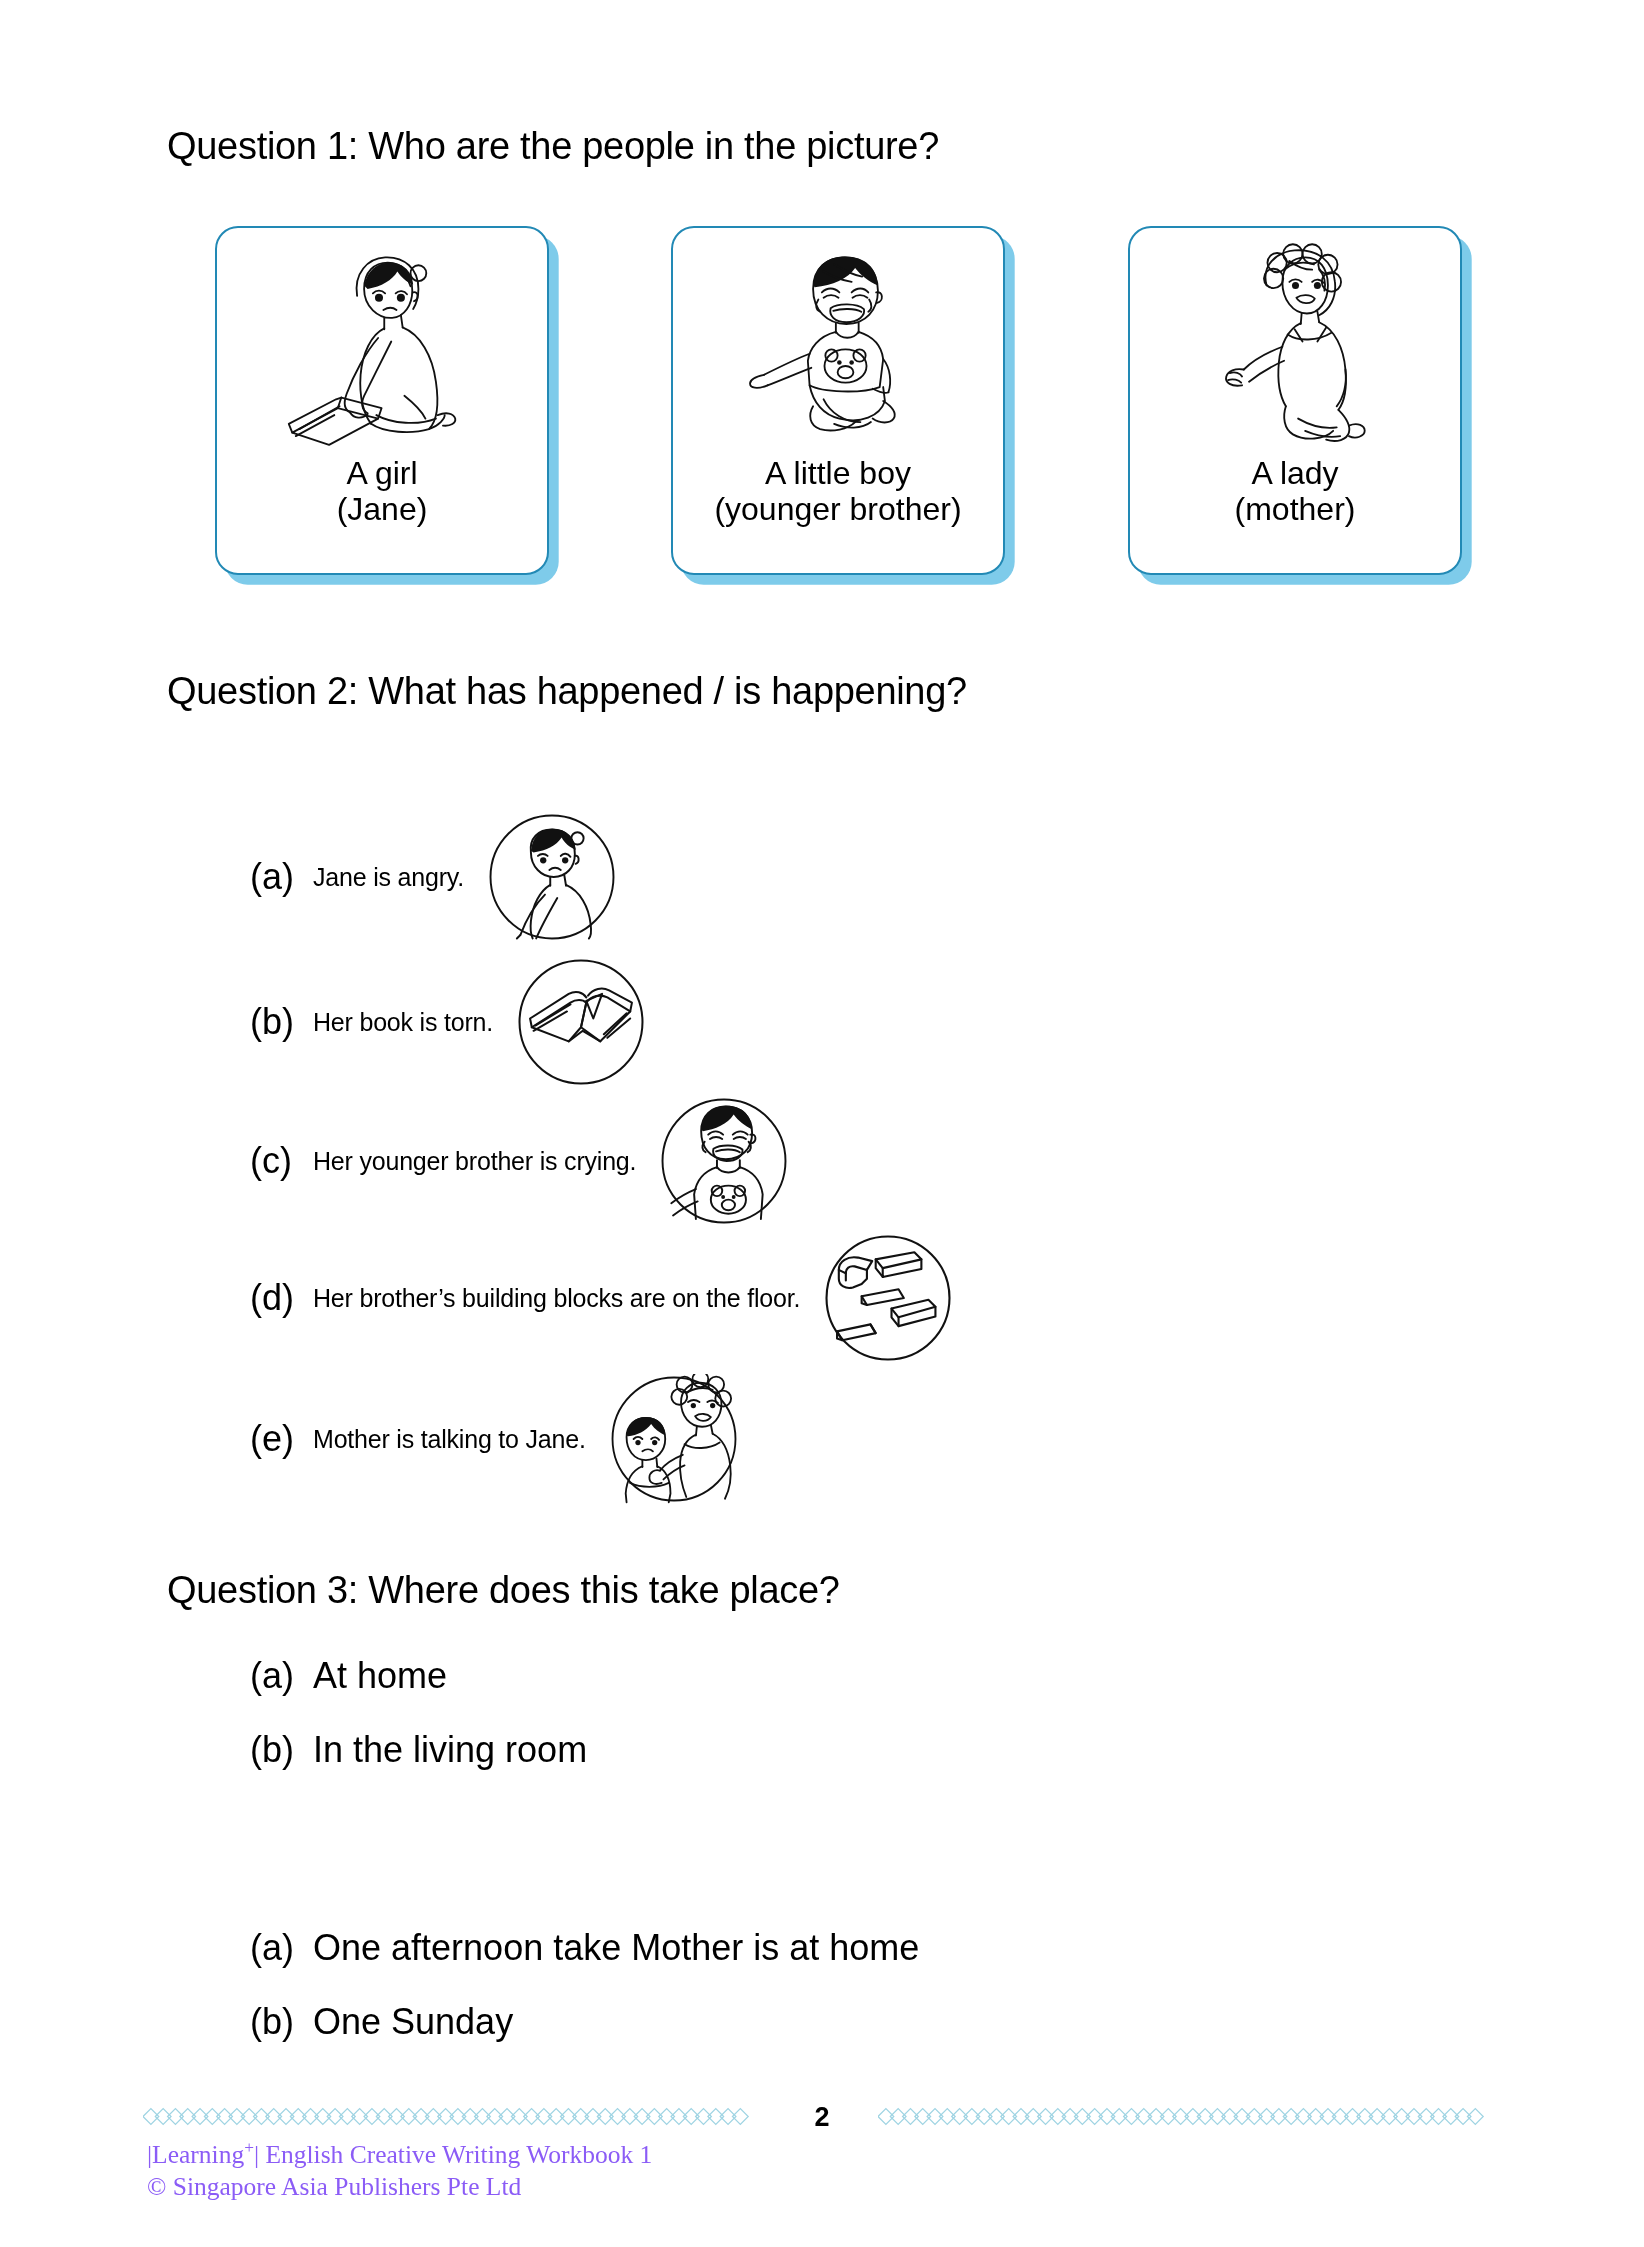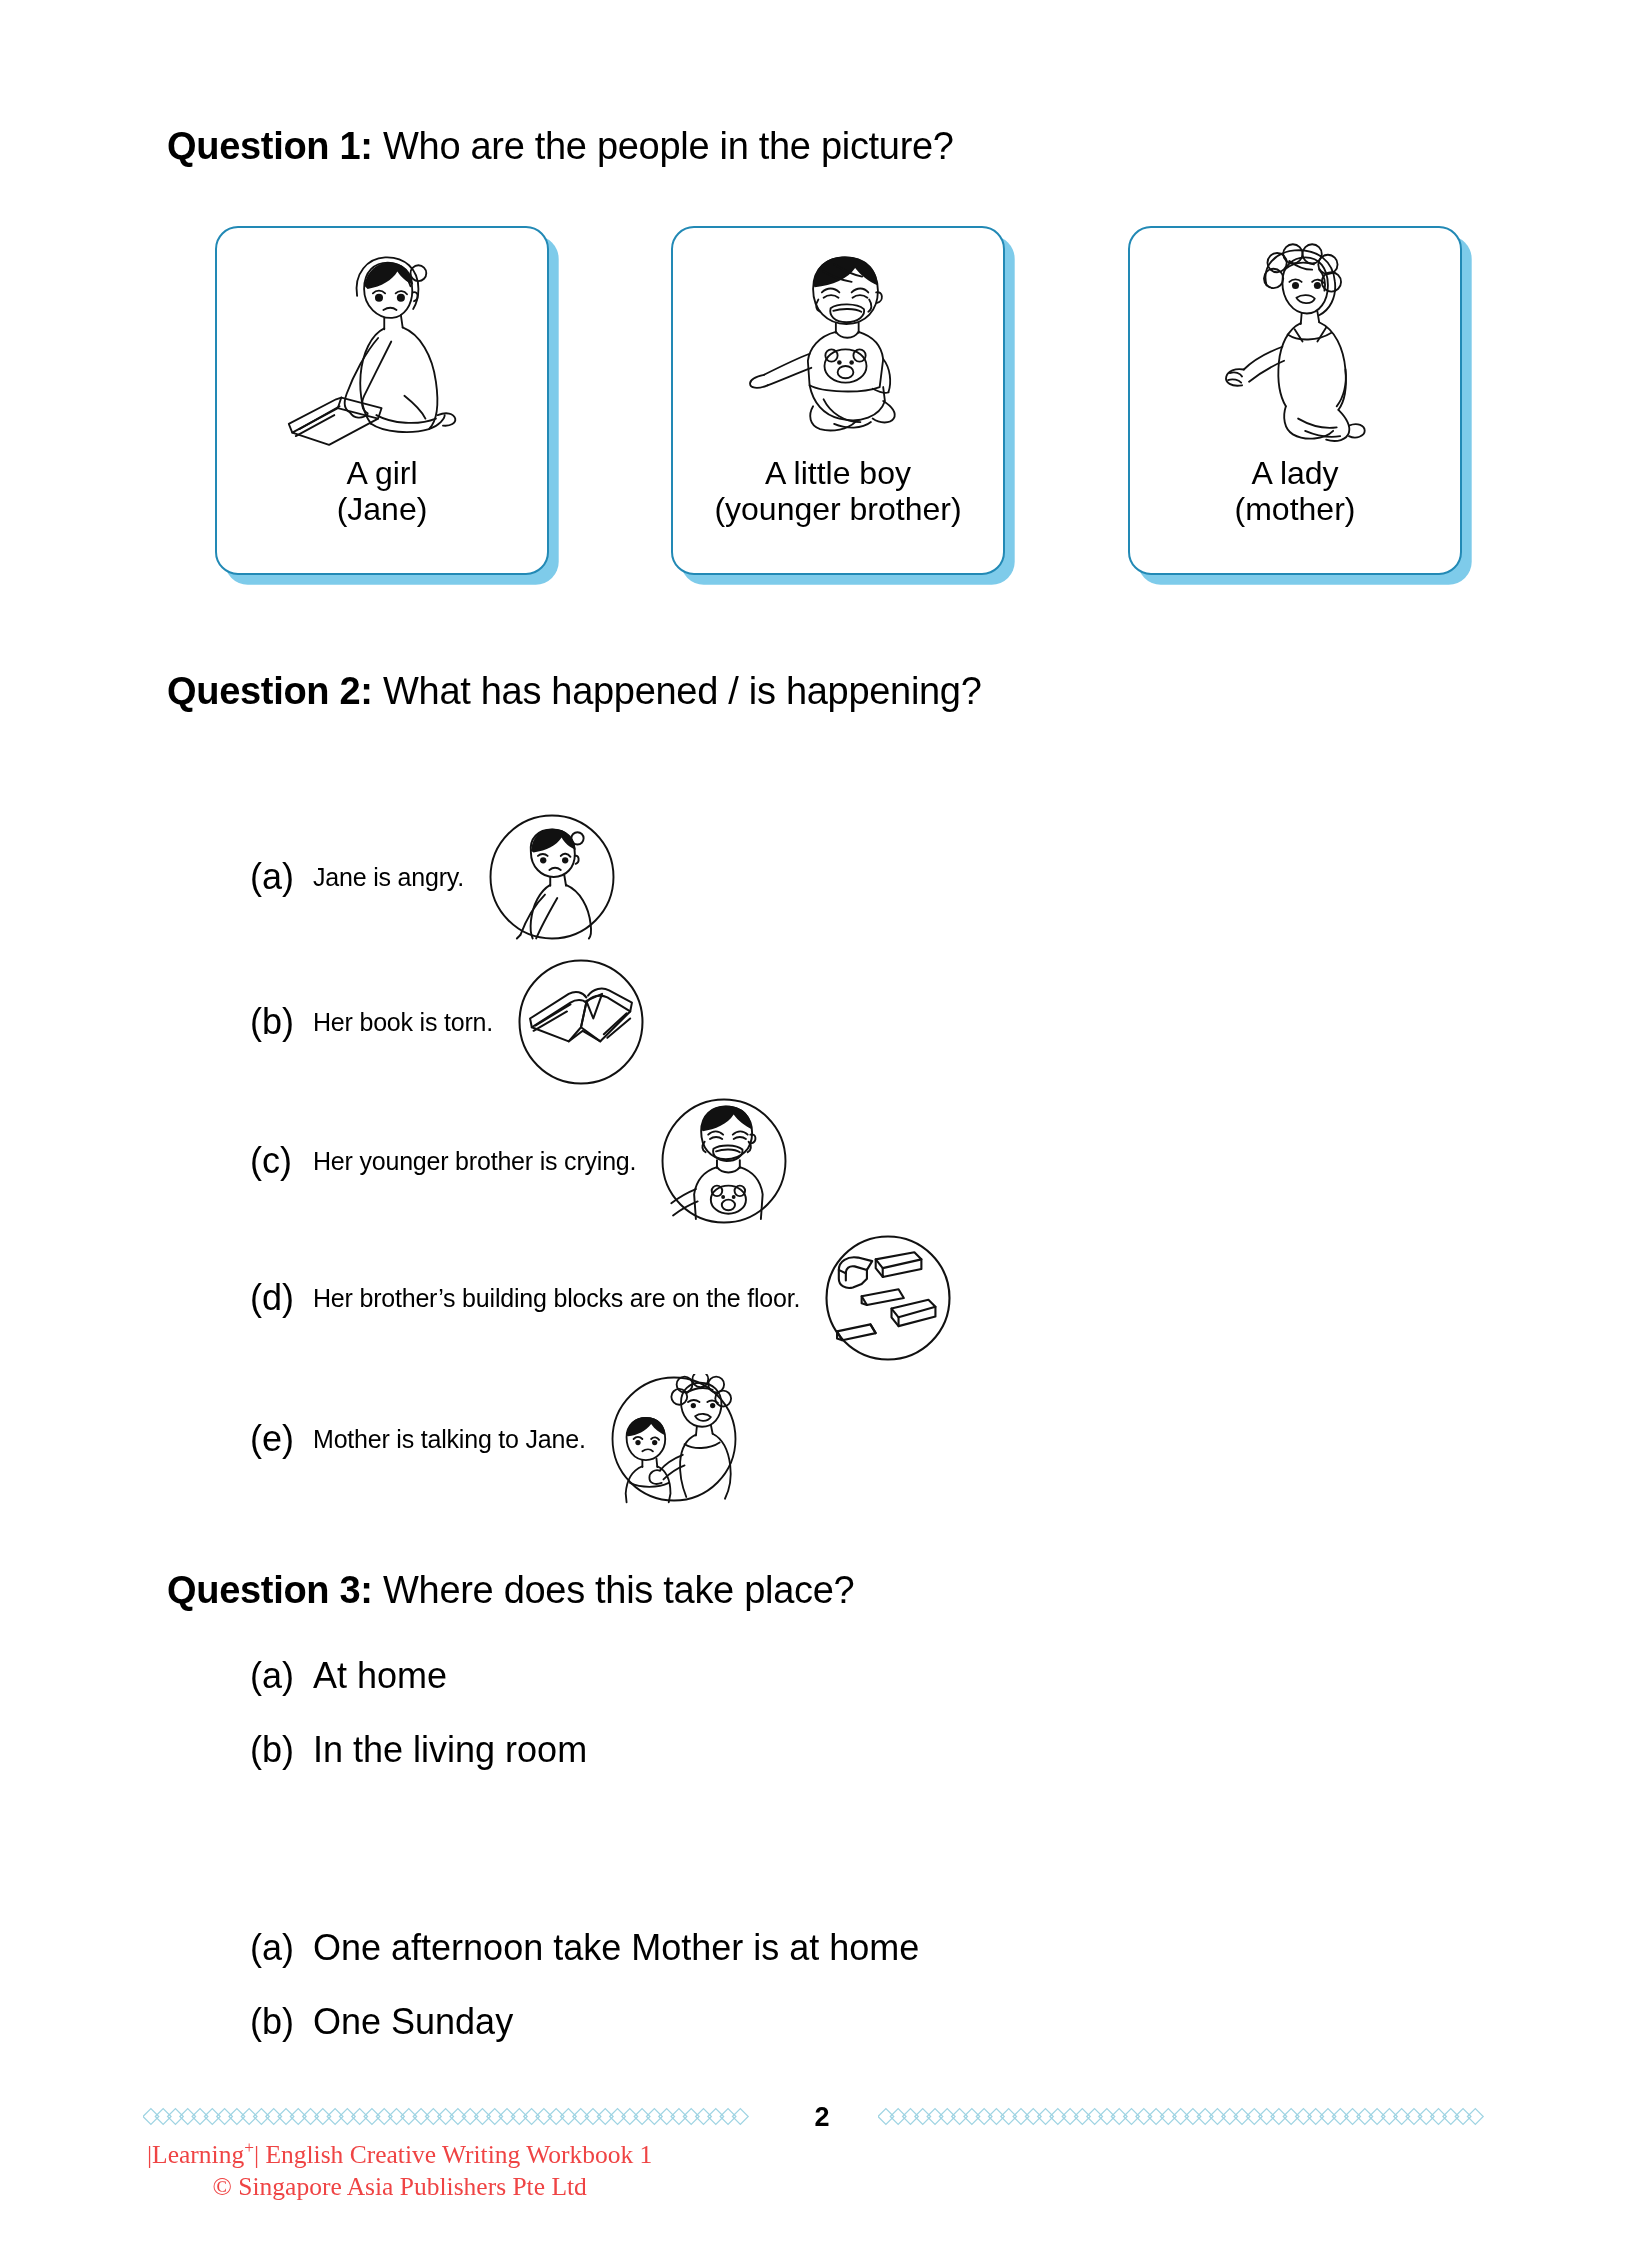--- a/index.html
+++ b/index.html
@@ -24,21 +24,21 @@
 
   
   .q-heading {
     position: absolute;
     font-size: 38px;
     letter-spacing: -0.3px;
     white-space: nowrap;
     line-height: 1;
   }
   .q-heading .q-label {
-    font-weight: bold;
+    font-weight: normal;
   }
   .q-heading .q-text {
     font-weight: normal;
   }
 
   
   .cards-row {
     position: absolute;
     left: 215px;
     top: 226px;
@@ -138,22 +138,21 @@
     font-size: 27px;
     font-weight: bold;
   }
   .imprint {
     position: absolute;
     left: 147px;
     top: 32px;
     font-family: "Liberation Serif", serif;
     font-size: 25.5px;
     line-height: 1.28;
-    color: #ef4444;
-    text-align: center;
+    color: #8b5cf6;
   }
   .imprint sup { font-size: 0.68em; vertical-align: super; }
 </style>
 </head>
 <body>
 
 <div class="page">
 
   <div class="q-heading" style="left:167px; top:127px;">
     <span class="q-label">Question 1:</span><span class="q-text"> Who are the people in the picture?</span>

